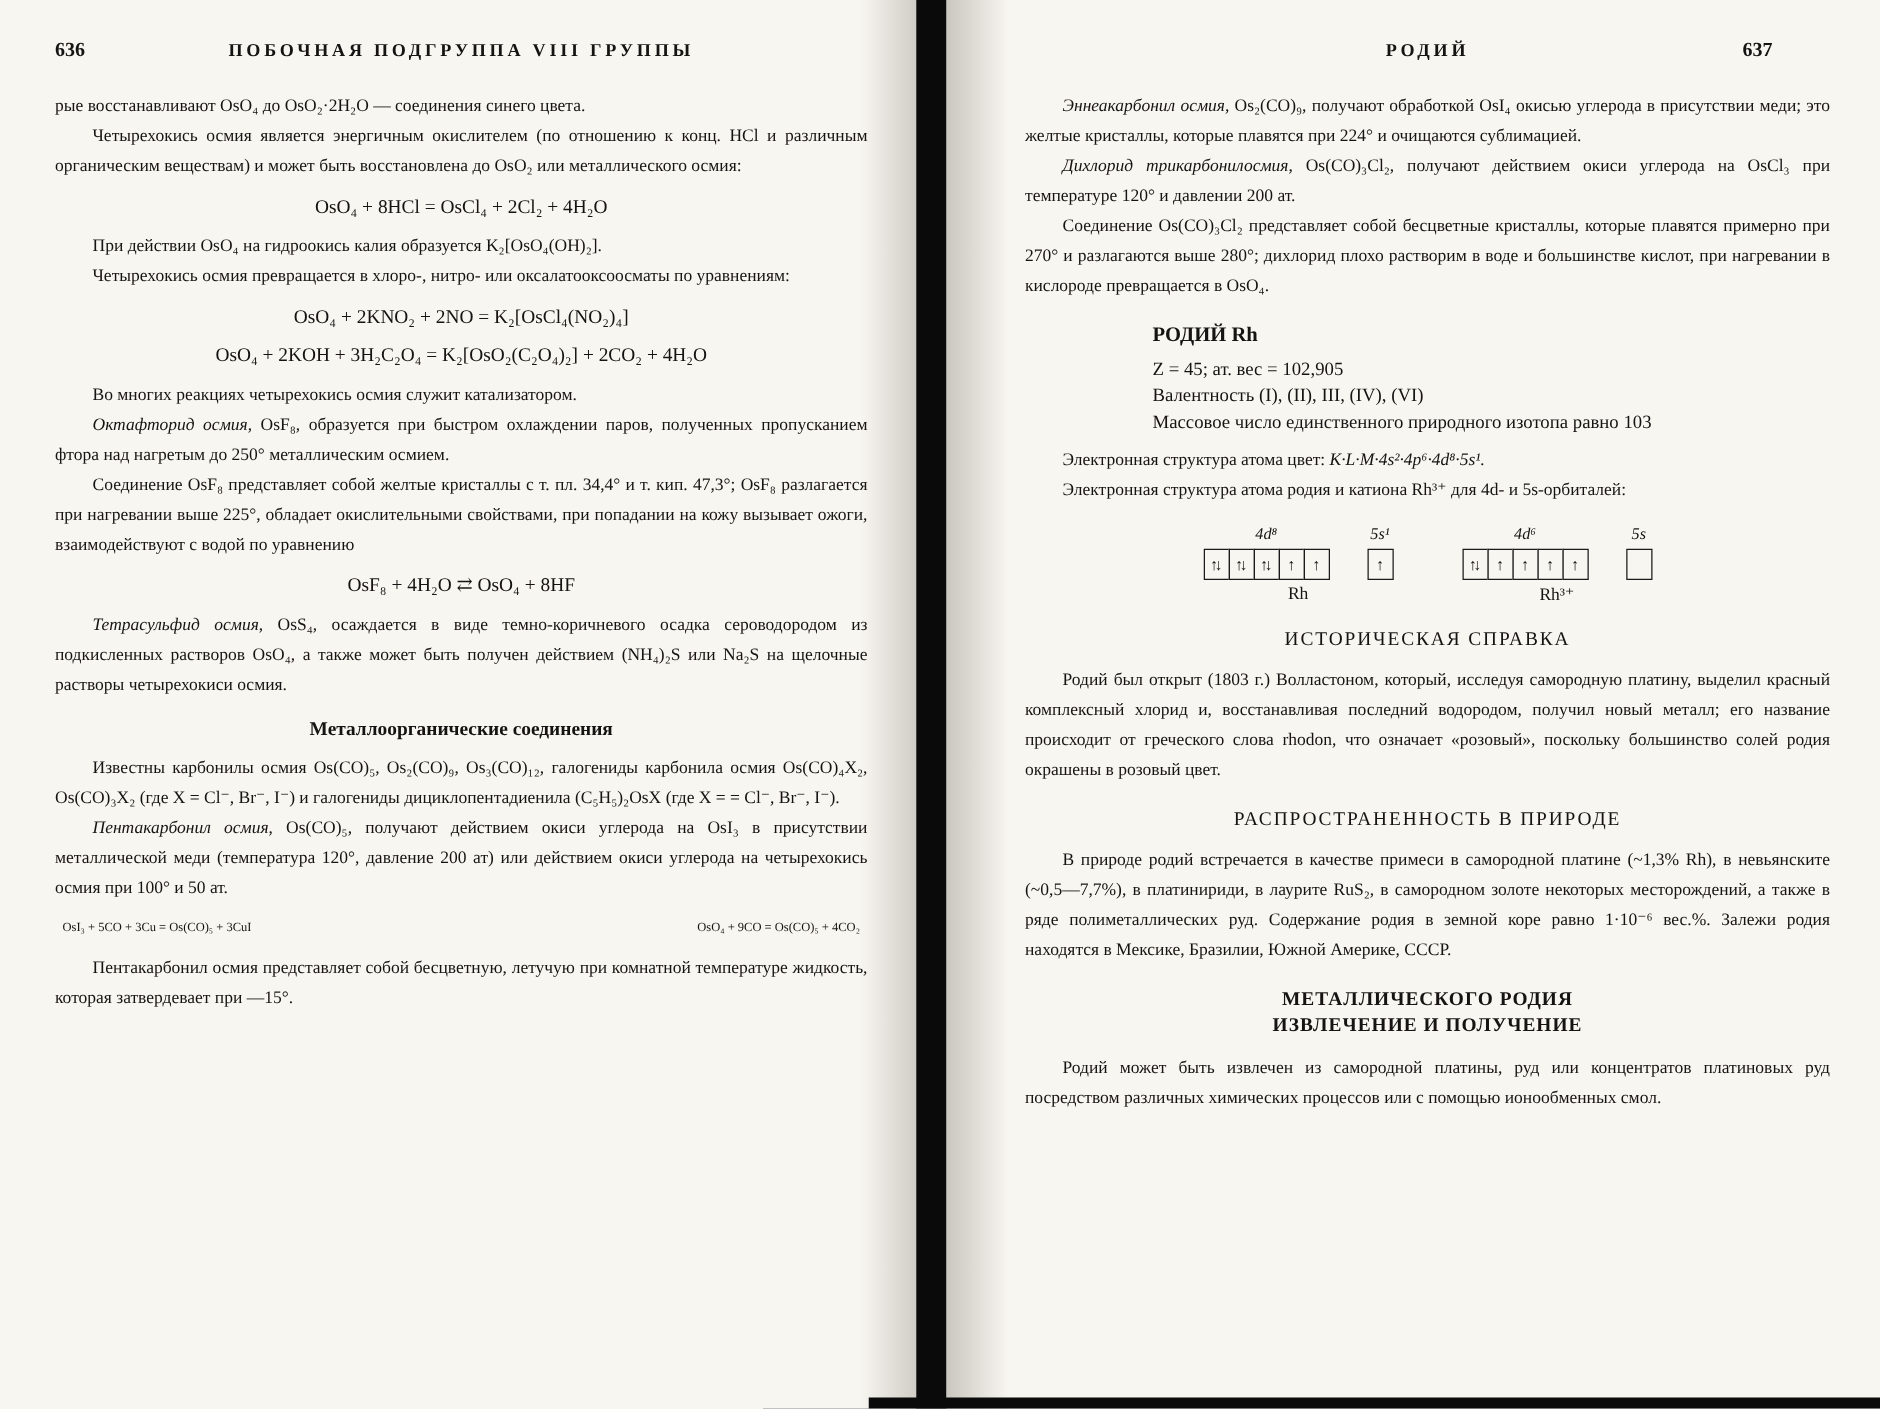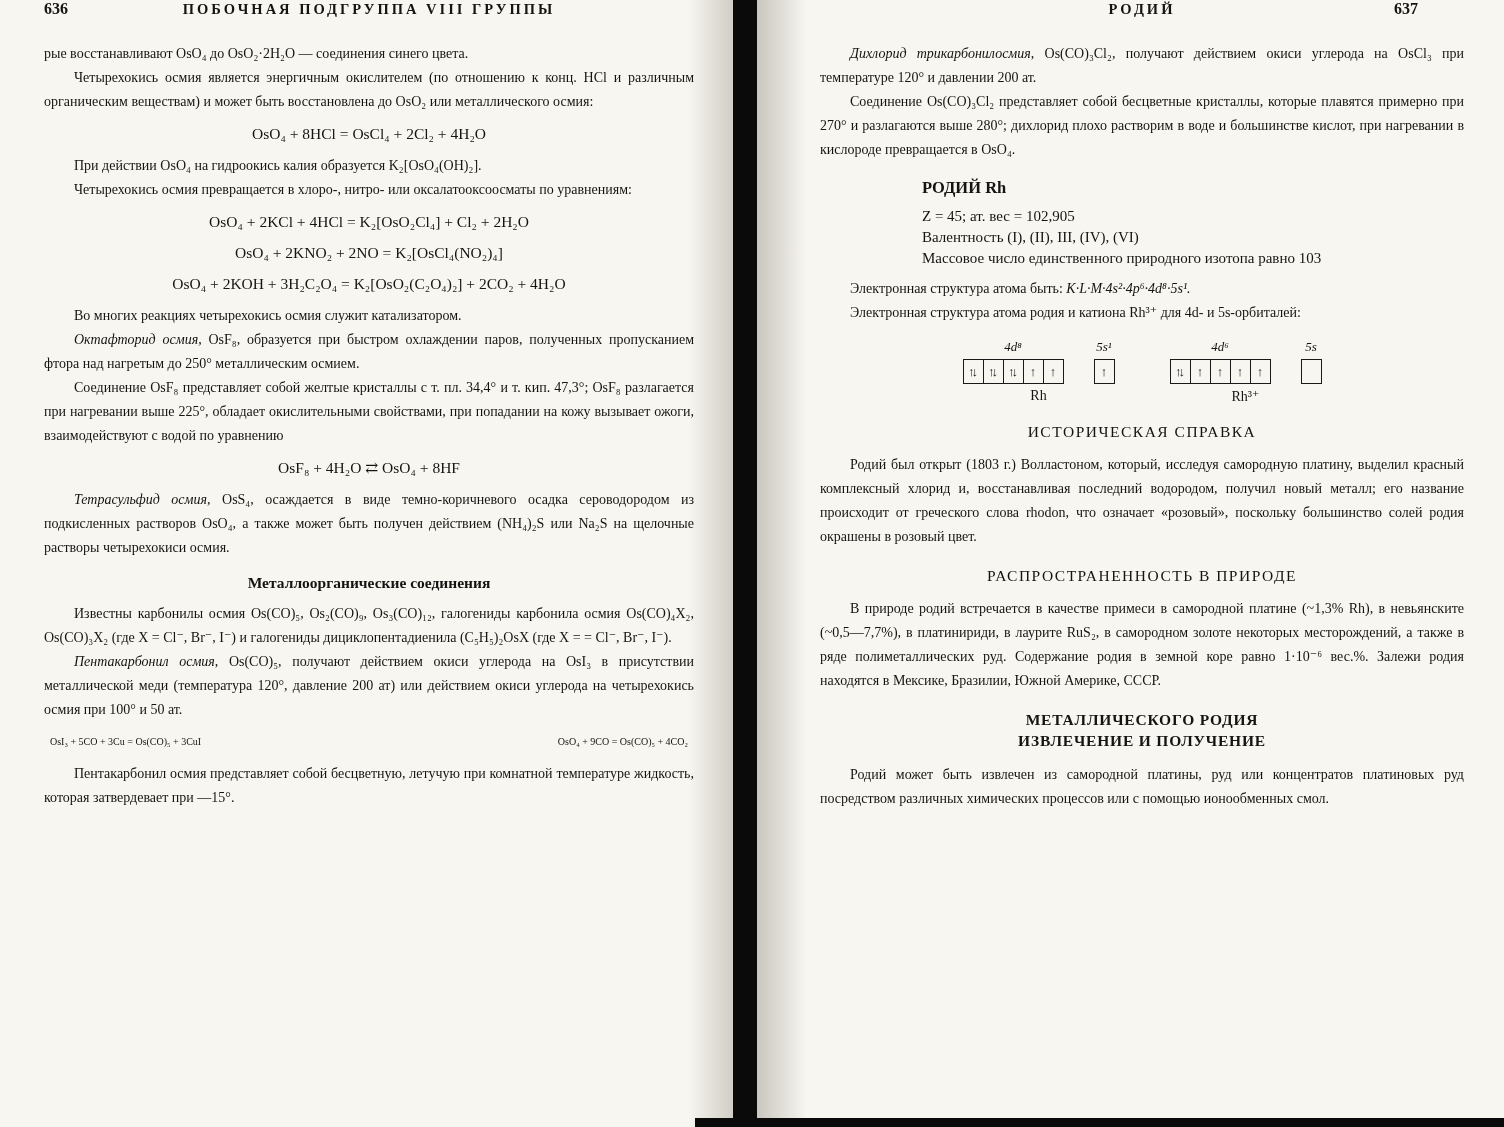--- a/index.html
+++ b/index.html
@@ -38,20 +38,21 @@
   }
 
   .page { position: absolute; top: 0; height: 100%; }
   .page-left  { left: 44px;  width: 650px; }
   .page-right { left: 820px; width: 644px; }
 
   .page-header {
     display: grid;
     grid-template-columns: 70px 1fr 70px;
     align-items: baseline;
+    padding-top: 32px;
     margin-bottom: 24px;
     font-family: Liberation Serif, serif;
   }
   .page-num { font-size: 16px; font-weight: bold; }
   .page-num.right { text-align: left; }
   .running-title {
     text-align: center;
     font-size: 14.5px;
     letter-spacing: 3px;
     font-weight: bold;
@@ -144,21 +145,20 @@
     </div>
 
     <p class="para noindent">рые восстанавливают OsO₄ до OsO₂·2H₂O — соединения синего цвета.</p>
     <p class="para">Четырехокись осмия является энергичным окислителем (по отношению к конц. HCl и различным органическим веществам) и может быть восстановлена до OsO₂ или металлического осмия:</p>
 
     <div class="equation">OsO₄ + 8HCl = OsCl₄ + 2Cl₂ + 4H₂O</div>
 
     <p class="para">При действии OsO₄ на гидроокись калия образуется K₂[OsO₄(OH)₂].</p>
     <p class="para">Четырехокись осмия превращается в хлоро-, нитро- или оксалатооксоосматы по уравнениям:</p>
 
-    <div class="equation">OsO₄ + 2KCl + 4HCl = K₂[OsO₂Cl₄] + Cl₂ + 2H₂O</div>
     <div class="equation">OsO₄ + 2KNO₂ + 2NO = K₂[OsCl₄(NO₂)₄]</div>
     <div class="equation">OsO₄ + 2KOH + 3H₂C₂O₄ = K₂[OsO₂(C₂O₄)₂] + 2CO₂ + 4H₂O</div>
 
     <p class="para">Во многих реакциях четырехокись осмия служит катализатором.</p>
 
     <p class="para"><span class="lead">Октафторид осмия</span><span>, OsF₈, образуется при быстром охлаждении паров, полученных пропусканием фтора над нагретым до 250° металлическим осмием.</span></p>
 
     <p class="para">Соединение OsF₈ представляет собой желтые кристаллы с т. пл. 34,4° и т. кип. 47,3°; OsF₈ разлагается при нагревании выше 225°, обладает окислительными свойствами, при попадании на кожу вызывает ожоги, взаимодействуют с водой по уравнению</p>
 
     <div class="equation">OsF₈ + 4H₂O ⇄ OsO₄ + 8HF</div>
@@ -179,34 +179,35 @@
     <p class="para">Пентакарбонил осмия представляет собой бесцветную, летучую при комнатной температуре жидкость, которая затвердевает при —15°.</p>
   </div>
 
   <div class="page page-right">
     <div class="page-header">
       <span></span>
       <span class="running-title">РОДИЙ</span>
       <span class="page-num right">637</span>
     </div>
 
+    <p class="para"><span class="lead">Эннеакарбонил осмия</span><span>, Os₂(CO)₉, получают обработкой OsI₄ окисью углерода в присутствии меди; это желтые кристаллы, которые плавятся при 224° и очищаются сублимацией.</span></p>
 
     <p class="para"><span class="lead">Дихлорид трикарбонилосмия</span><span>, Os(CO)₃Cl₂, получают действием окиси углерода на OsCl₃ при температуре 120° и давлении 200 ат.</span></p>
 
     <p class="para">Соединение Os(CO)₃Cl₂ представляет собой бесцветные кристаллы, которые плавятся примерно при 270° и разлагаются выше 280°; дихлорид плохо растворим в воде и большинстве кислот, при нагревании в кислороде превращается в OsO₄.</p>
 
     <div class="section-title">РОДИЙ Rh</div>
 
     <div class="info-block">
       <p class="info-line">Z = 45; ат. вес = 102,905</p>
       <p class="info-line">Валентность (I), (II), III, (IV), (VI)</p>
       <p class="info-line">Массовое число единственного природного изотопа равно 103</p>
     </div>
 
-    <p class="para" style="margin-top:8px;"><span>Электронная структура атома быть: </span><span class="lead">K·L·M·4s²·4p⁶·4d⁸·5s¹.</span></p>
+    <p class="para" style="margin-top:8px;"><span>Электронная структура атома цвет: </span><span class="lead">K·L·M·4s²·4p⁶·4d⁸·5s¹.</span></p>
 
     <p class="para">Электронная структура атома родия и катиона Rh³⁺ для 4d- и 5s-орбиталей:</p>
 
     <div class="orbital-diagram">
       <div class="od-cluster">
         <div class="od-row">
           <div class="od-unit">
             <div class="od-label">4d⁸</div>
             <div class="od-boxes">
               <span class="obox">↑↓</span>

